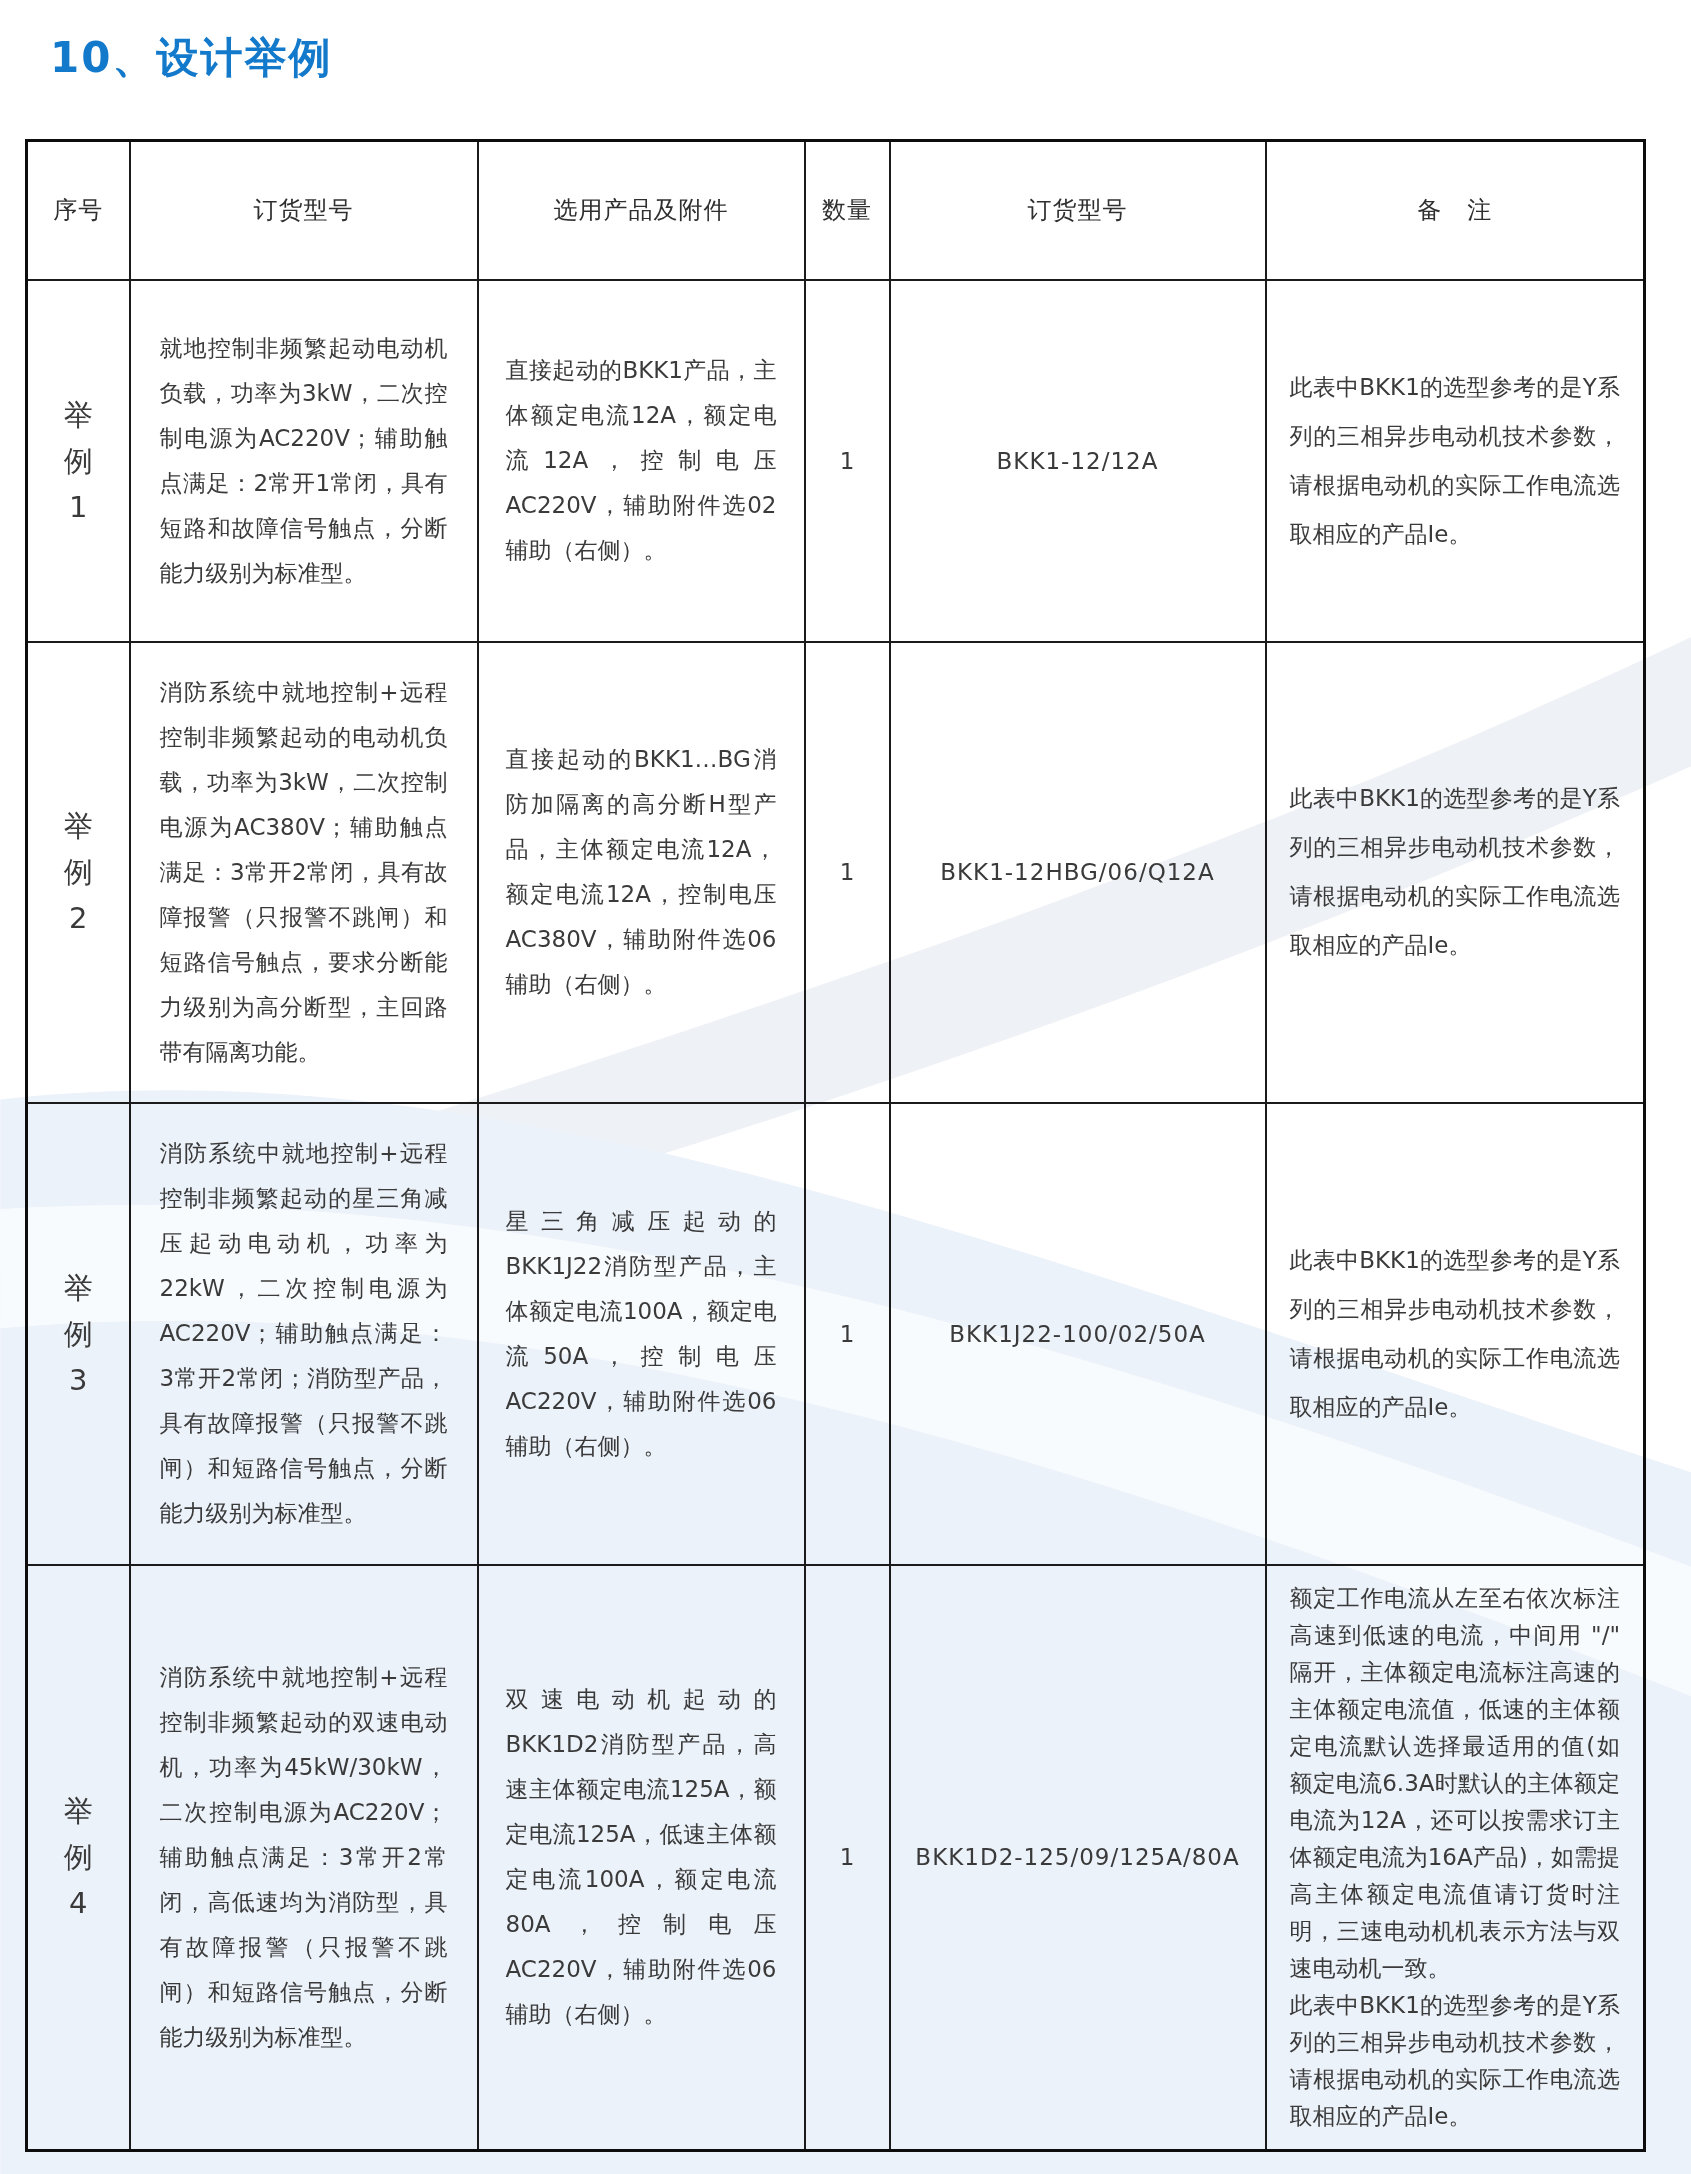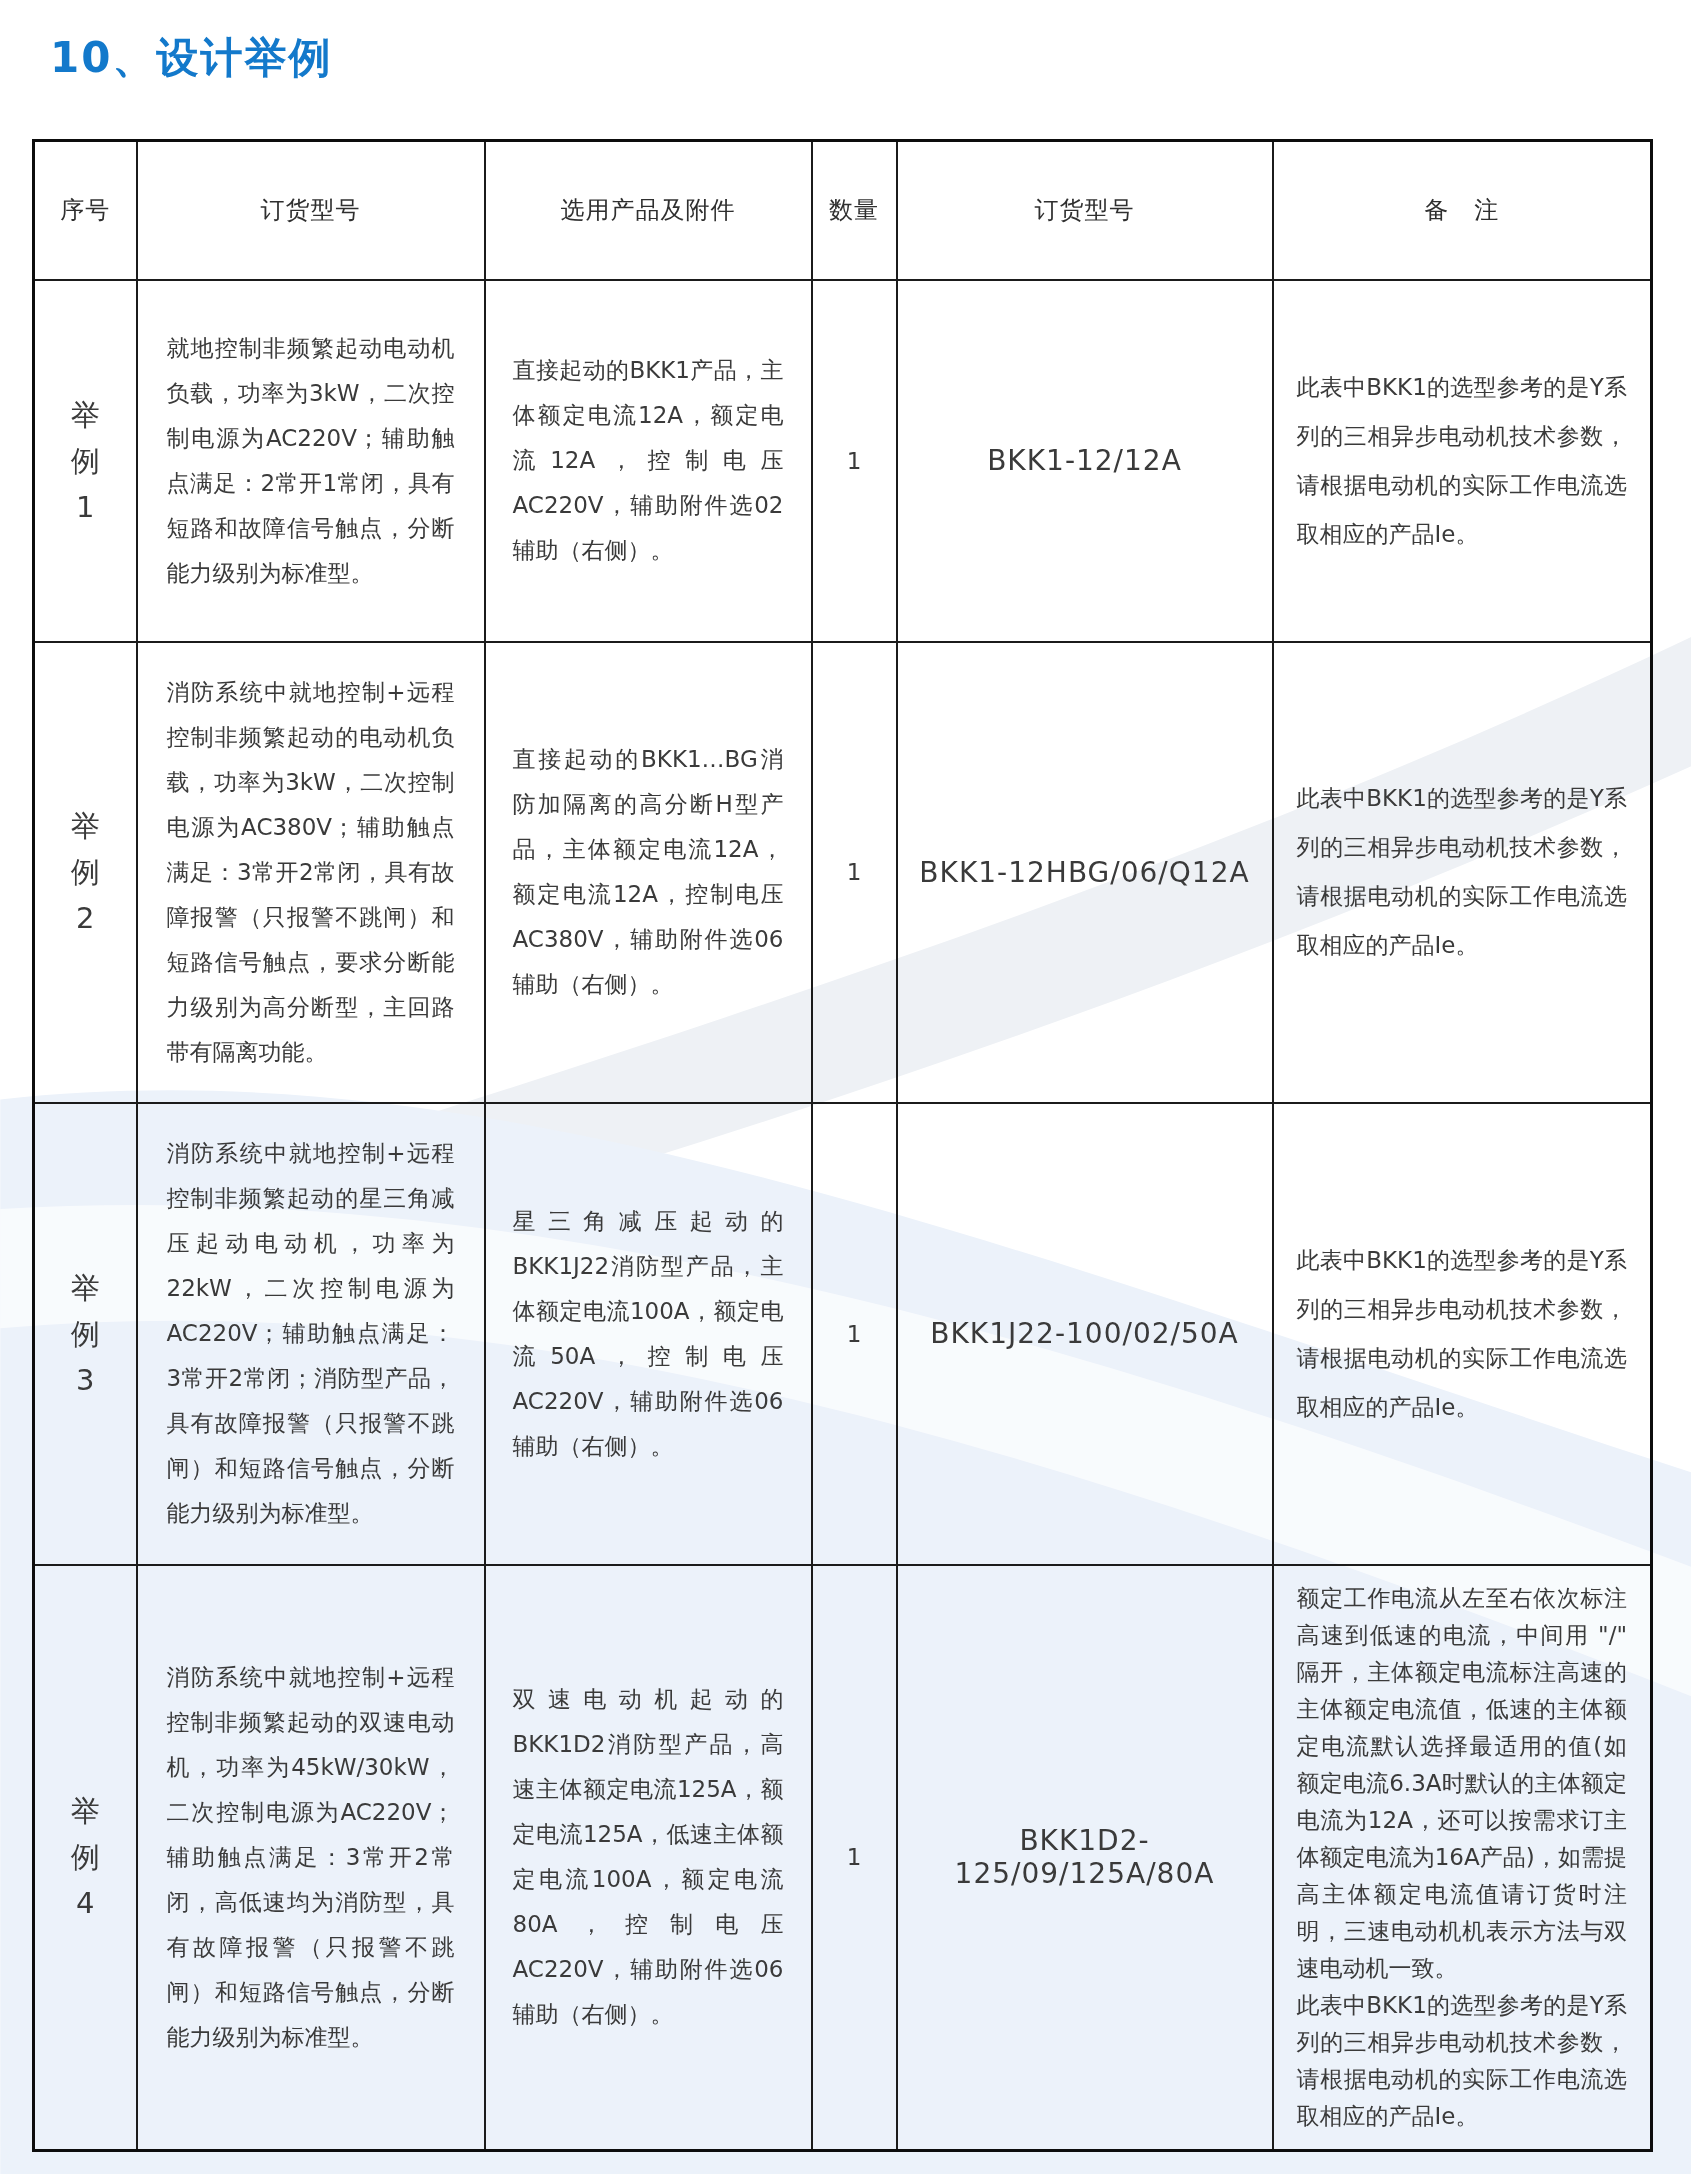--- a/index.html
+++ b/index.html
@@ -7,21 +7,21 @@
     width:1692px;height:2174px;position:relative;background:#ffffff;
     font-family:"DejaVu Sans","Liberation Sans",sans-serif;
     color:#3a3a3a;overflow:hidden;
   }
   .bg-waves{position:absolute;left:0;top:0;width:1692px;height:2174px;z-index:0;}
   .page-title{
     position:absolute;left:38px;top:18px;z-index:2;
     font-size:42px;font-weight:bold;color:#1379cb;letter-spacing:2px;margin:12px;
   }
   table.design{
-    position:absolute;left:32px;top:139px;z-index:1;
+    position:absolute;left:25px;top:139px;z-index:1;
     width:1619px;border-collapse:collapse;table-layout:fixed;
     background:transparent;
   }
   table.design th,table.design td{
     border:2px solid #1b1b1b;vertical-align:middle;background:transparent;
     font-weight:normal;
   }
   table.design{border:3px solid #0d0d0d;}
   th.hdr{
     background:#dcdcdc;font-size:24px;color:#2f2f2f;text-align:center;
@@ -31,21 +31,21 @@
   td.seq .seq-inner{
     width:36px;margin:0 auto;font-size:29px;line-height:46px;
     text-align:center;word-break:break-all;
   }
   td.req .txt, td.prod .txt{
     font-size:23px;line-height:45px;text-align:justify;white-space:pre-line;
   }
   td.req .txt{padding:0 28px;}
   td.prod .txt{padding:0 26px;}
   td.qty{text-align:center;font-size:23px;}
-  td.model{text-align:center;font-size:28px;letter-spacing:1px;}
+  td.model{text-align:center;font-size:23px;letter-spacing:1px;}
   td.remark .txt{
     font-size:23px;line-height:49px;text-align:justify;white-space:pre-line;
     padding:0 22px;
   }
   td.remark .txt.dense{line-height:37px;}
 </style>
 </head>
 <body>
 
 <svg class="bg-waves" viewBox="0 0 1700 2185" xmlns="http://www.w3.org/2000/svg" aria-hidden="true">

